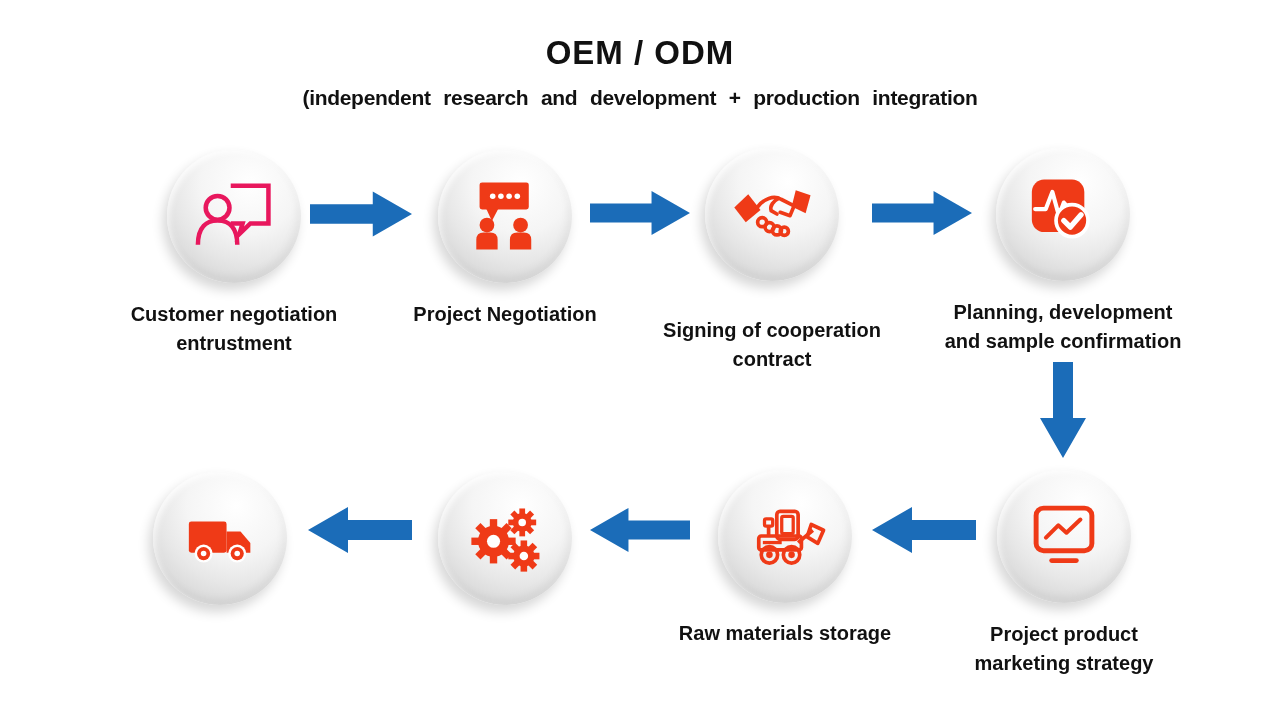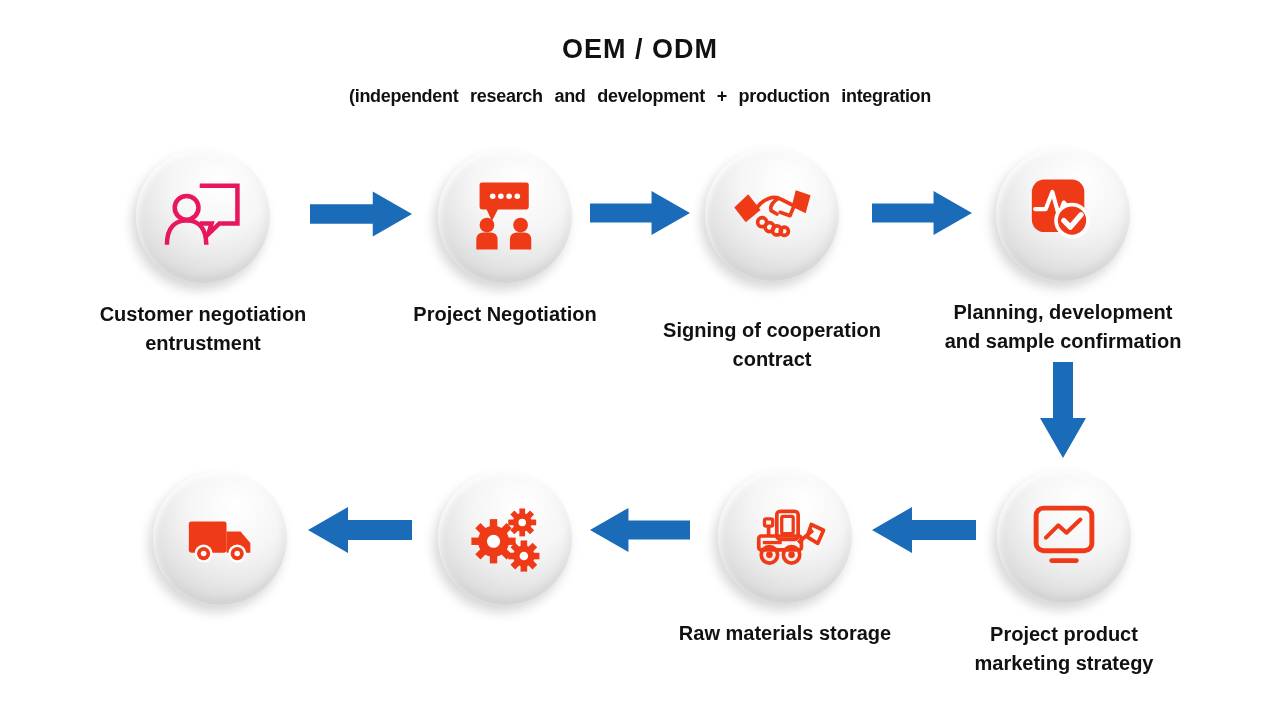--- a/index.html
+++ b/index.html
@@ -14,26 +14,26 @@
     position:relative;
     width:1280px;height:720px;
     background:#ffffff;
     overflow:hidden;
     font-family:"Liberation Sans", sans-serif;
     color:var(--text-color);
   }
   .title{
     position:absolute;top:34px;left:0;right:0;
     text-align:center;
-    font-size:27px;font-weight:800;letter-spacing:1px;
+    font-size:33px;font-weight:800;letter-spacing:1px;
   }
   .subtitle{
     position:absolute;top:86px;left:0;right:0;
     text-align:center;
-    font-size:18px;font-weight:700;
+    font-size:21px;font-weight:700;
     letter-spacing:-0.3px;word-spacing:7px;
   }
   .step{position:absolute;width:300px;}
   .badge{
     width:134px;height:134px;border-radius:50%;
     margin:0 auto;
     background:radial-gradient(circle at 62% 26%, #ffffff 0%, #f5f5f5 38%, #e7e7e7 60%, #d4d4d4 84%, #c6c6c6 100%);
     box-shadow:-4px 7px 12px rgba(0,0,0,0.16), inset -3px -5px 10px rgba(0,0,0,0.05), inset 2px 3px 6px rgba(255,255,255,0.9);
     display:flex;align-items:center;justify-content:center;
   }
@@ -52,21 +52,21 @@
   .sp{stroke:var(--icon-pink);fill:none;}
   .sw{stroke:#ffffff;fill:none;}
   .fw{fill:#ffffff;}
 </style>
 </head>
 <body>
 
 <div class="title">OEM / ODM</div>
 <div class="subtitle">(independent research and development + production integration</div>
 
-<div class="step" style="left:53px;top:149px;">
+<div class="step" style="left:84px;top:149px;">
   <div class="badge">
     <svg viewBox="0 0 100 100">
       <path class="sp" stroke-width="5.5" d="M46,13 L92,13 L92,59 L70,59 L56.5,72 L60.5,59 L46,59"></path>
       <circle class="sp" stroke-width="5.5" cx="30" cy="40" r="14.5"></circle>
       <path class="sp" stroke-width="5.5" d="M6,85 C6,63 17,55.5 30,55.5 C43,55.5 54,63 54,85"></path>
     </svg>
   </div>
   <div class="label" style="width:225px;">Customer negotiation entrustment</div>
 </div>
 

